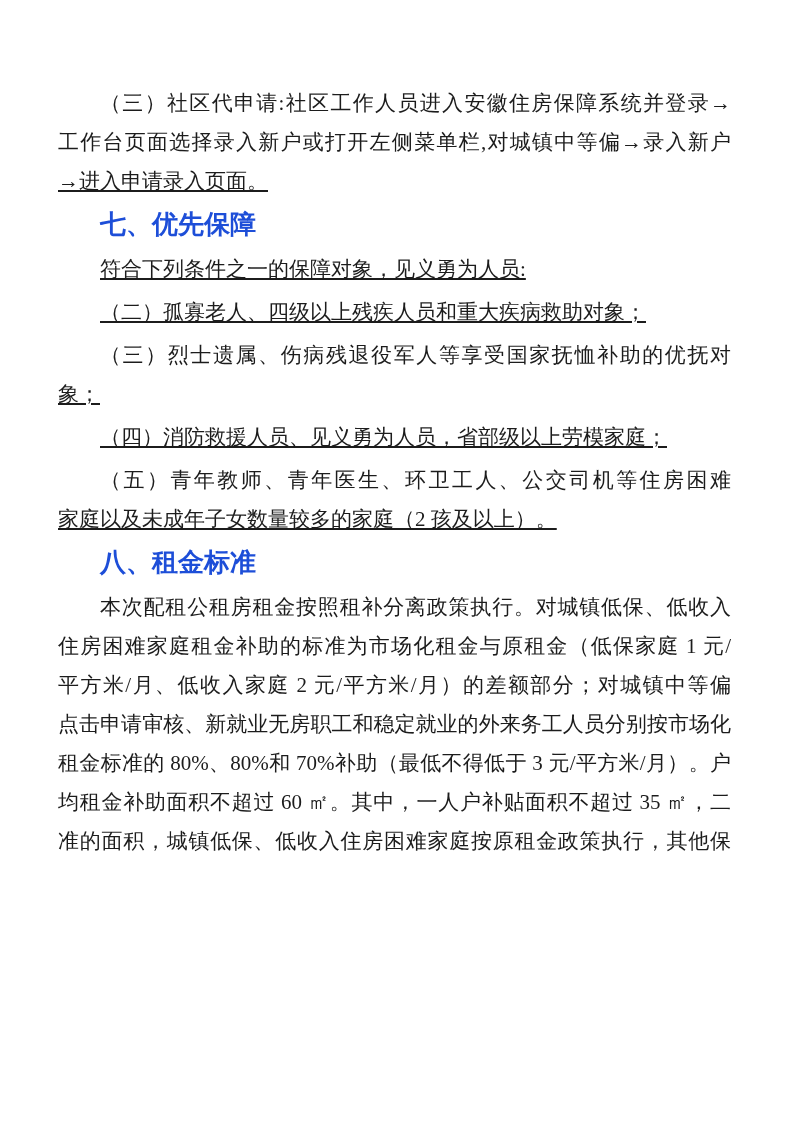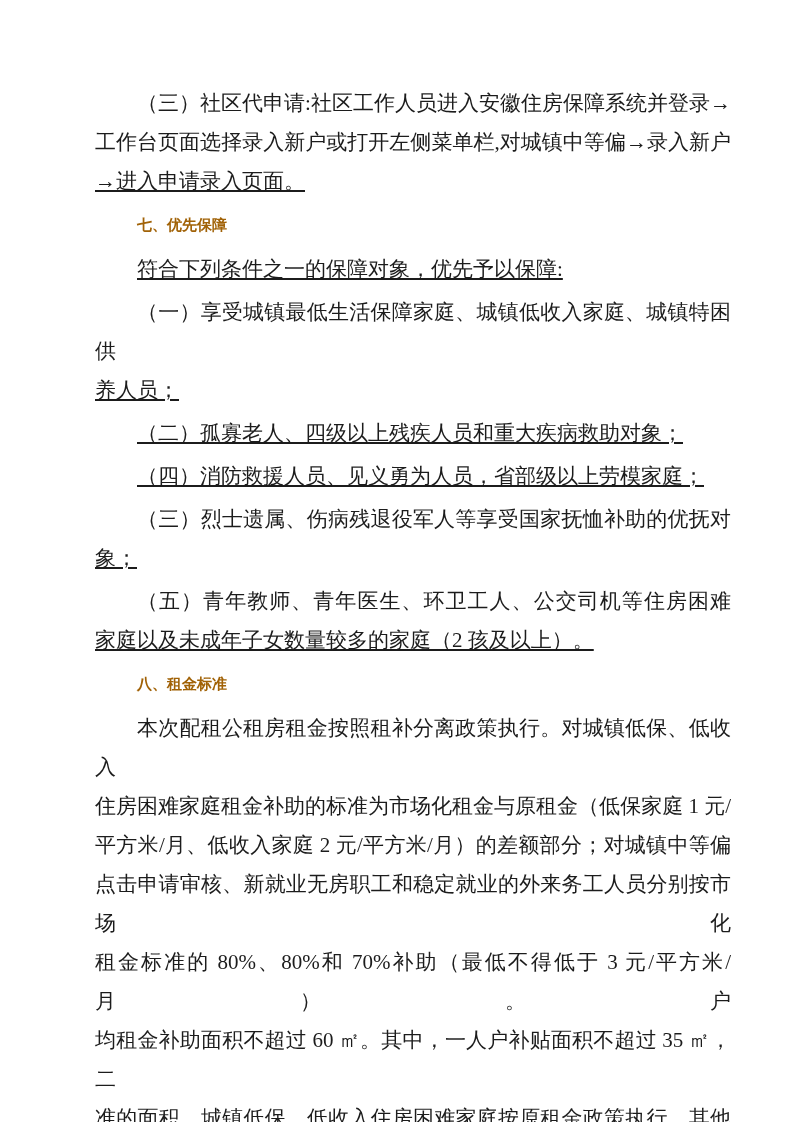--- a/index.html
+++ b/index.html
@@ -6,21 +6,21 @@
     margin: 0;
     padding: 0;
     background: #ffffff;
   }
   .page {
     position: relative;
     width: 793px;
     height: 1122px;
     background: #ffffff;
     box-sizing: border-box;
-    padding: 84px 62px 0 95px;
+    padding: 84px 62px 0 58px;
     overflow: hidden;
     font-family: "Liberation Serif", serif;
     font-size: 21px;
     color: #1c1c1c;
   }
   .para {
     margin: 0 0 4px 0;
   }
   .line {
     line-height: 39px;
@@ -30,54 +30,50 @@
   .line.end {
     text-align-last: left;
     text-decoration: underline;
   }
   .indent {
     text-indent: 42px;
   }
   .heading {
     font-family: "Liberation Sans", sans-serif;
     font-weight: bold;
-    font-size: 15px;
+    font-size: 26px;
     line-height: 39px;
     margin: 4px 0 6px 0;
     text-indent: 42px;
-    color: #a16207;
+    color: #1d4ed8;
   }
 </style>
 </head>
 <body>
 
 <div class="page">
   <main>
       <div class="para">
         <div class="line indent">（三）社区代申请:社区工作人员进入安徽住房保障系统并登录→</div>
         <div class="line">工作台页面选择录入新户或打开左侧菜单栏,对城镇中等偏→录入新户</div>
         <div class="line end">→进入申请录入页面。</div>
       </div>
       <div class="heading">七、优先保障</div>
       <div class="para">
-        <div class="line indent end">符合下列条件之一的保障对象，优先予以保障:</div>
-      </div>
-      <div class="para">
-        <div class="line indent">（一）享受城镇最低生活保障家庭、城镇低收入家庭、城镇特困供</div>
-        <div class="line end">养人员；</div>
+        <div class="line indent end">符合下列条件之一的保障对象，见义勇为人员:</div>
       </div>
       <div class="para">
         <div class="line indent end">（二）孤寡老人、四级以上残疾人员和重大疾病救助对象；</div>
       </div>
       <div class="para">
-        <div class="line indent end">（四）消防救援人员、见义勇为人员，省部级以上劳模家庭；</div>
+        <div class="line indent">（三）烈士遗属、伤病残退役军人等享受国家抚恤补助的优抚对</div>
+        <div class="line end">象；</div>
       </div>
       <div class="para">
-        <div class="line indent">（三）烈士遗属、伤病残退役军人等享受国家抚恤补助的优抚对</div>
-        <div class="line end">象；</div>
+        <div class="line indent end">（四）消防救援人员、见义勇为人员，省部级以上劳模家庭；</div>
       </div>
       <div class="para">
         <div class="line indent">（五）青年教师、青年医生、环卫工人、公交司机等住房困难</div>
         <div class="line end">家庭以及未成年子女数量较多的家庭（2 孩及以上）。</div>
       </div>
       <div class="heading">八、租金标准</div>
       <div class="para">
         <div class="line indent">本次配租公租房租金按照租补分离政策执行。对城镇低保、低收入</div>
         <div class="line">住房困难家庭租金补助的标准为市场化租金与原租金（低保家庭 1 元/</div>
         <div class="line">平方米/月、低收入家庭 2 元/平方米/月）的差额部分；对城镇中等偏</div>

